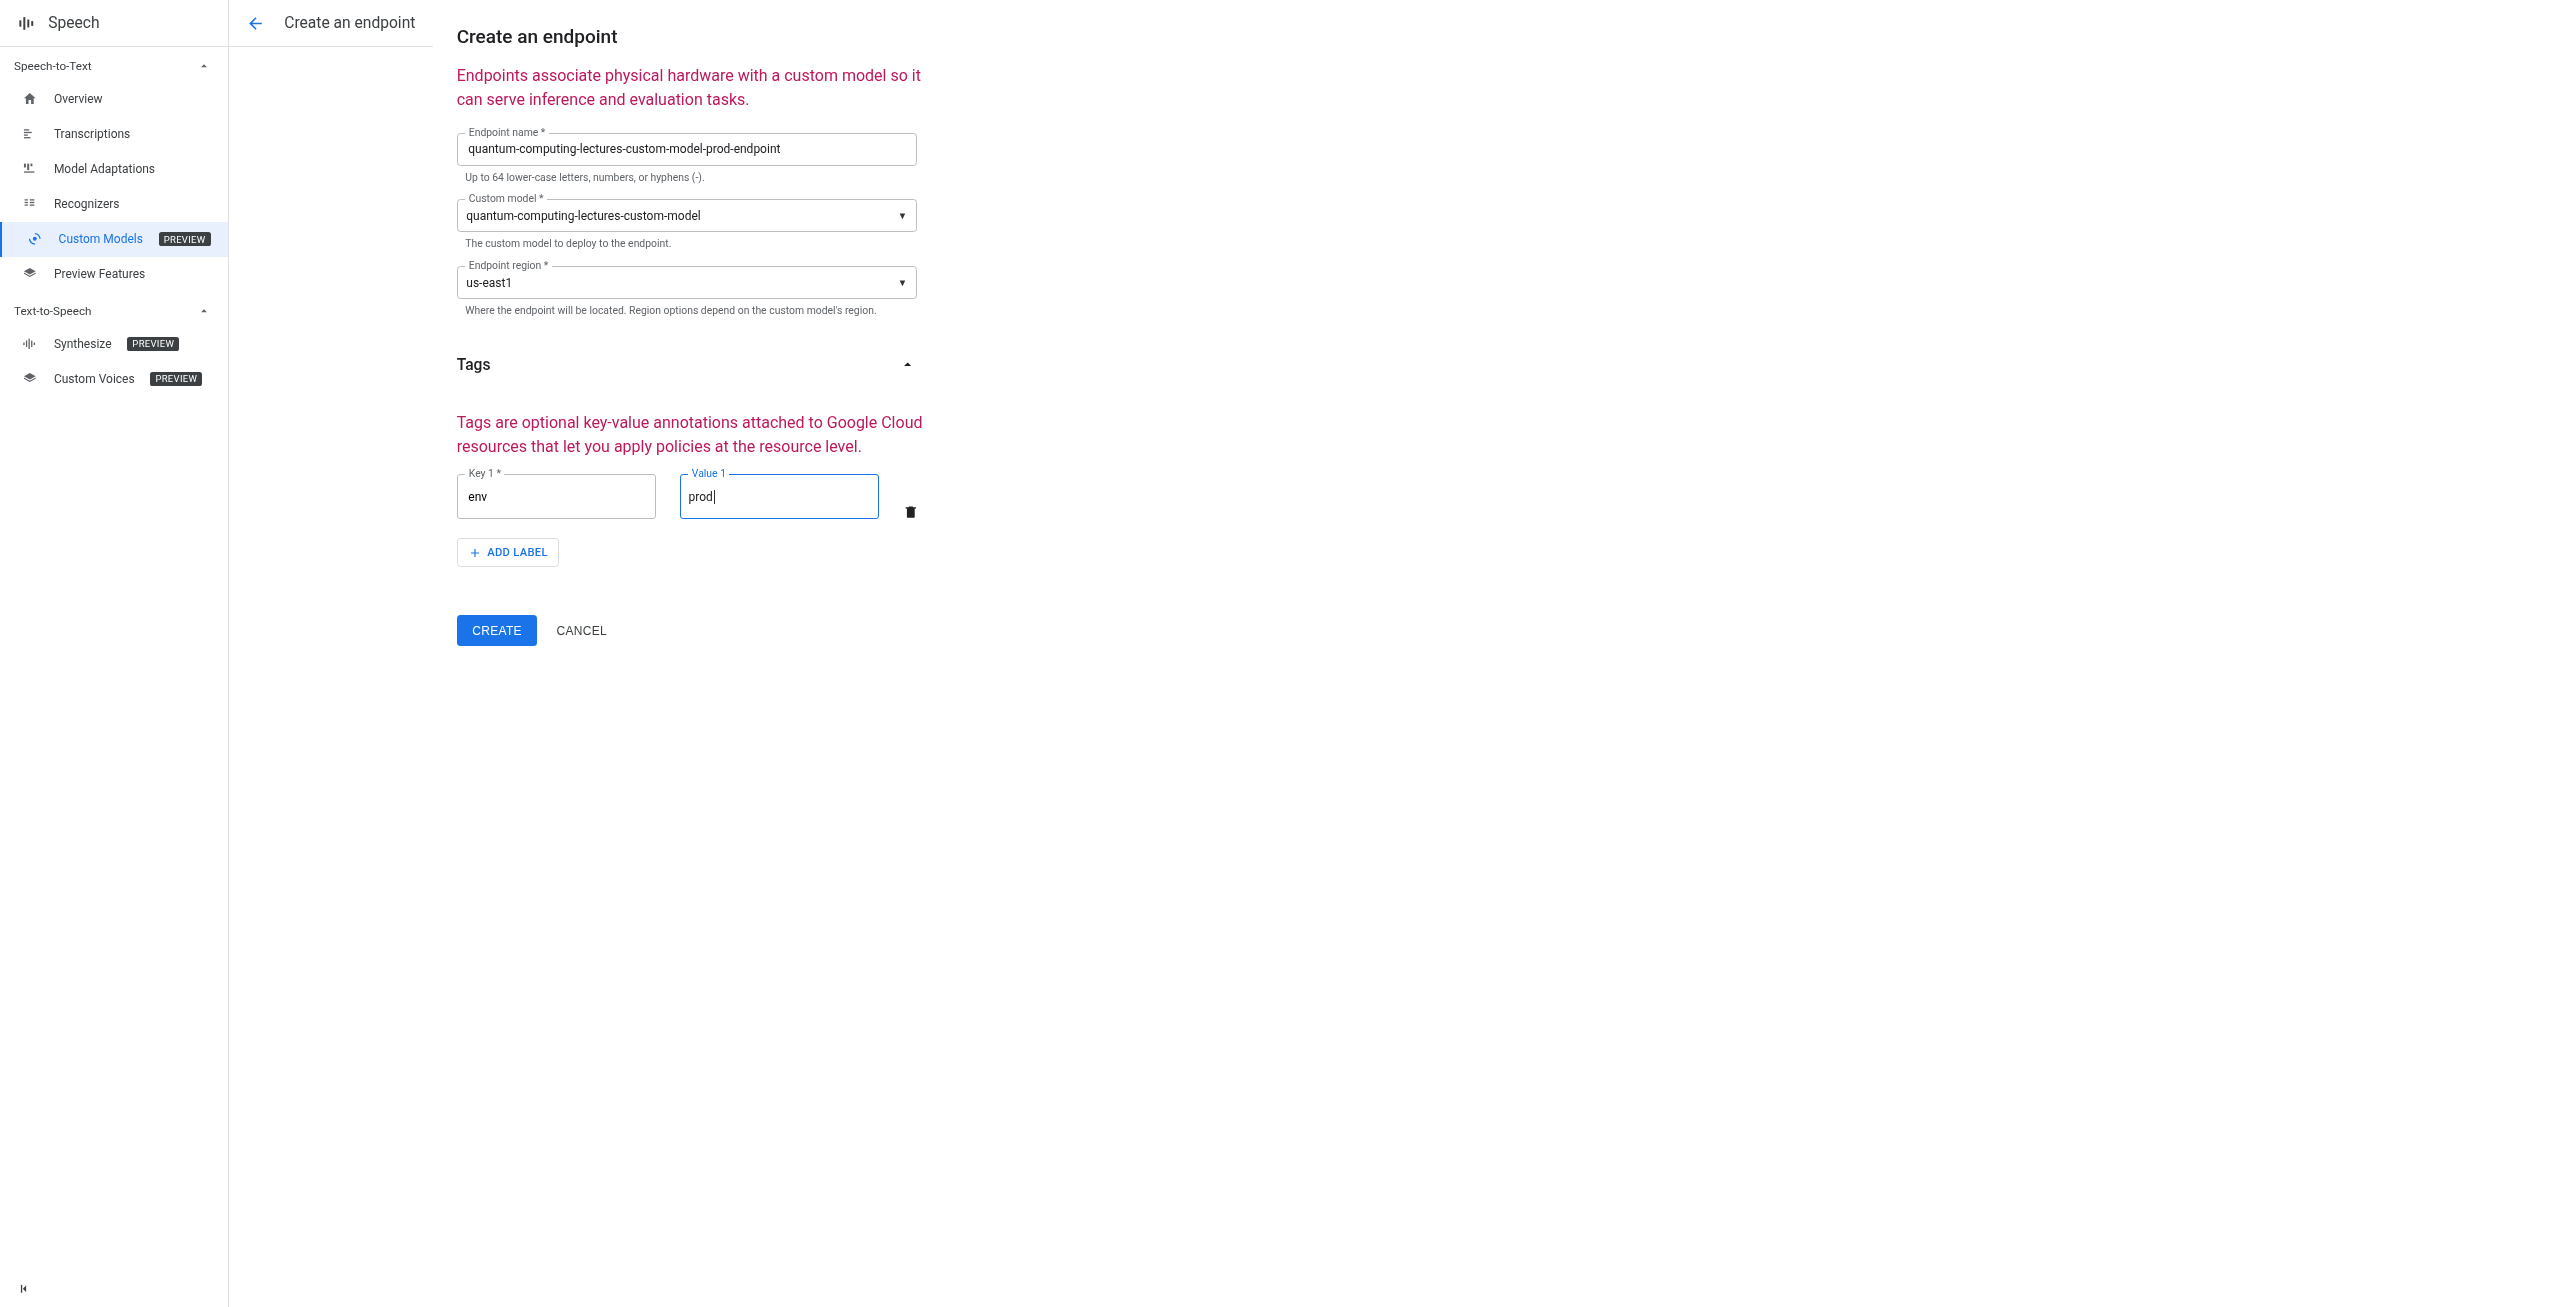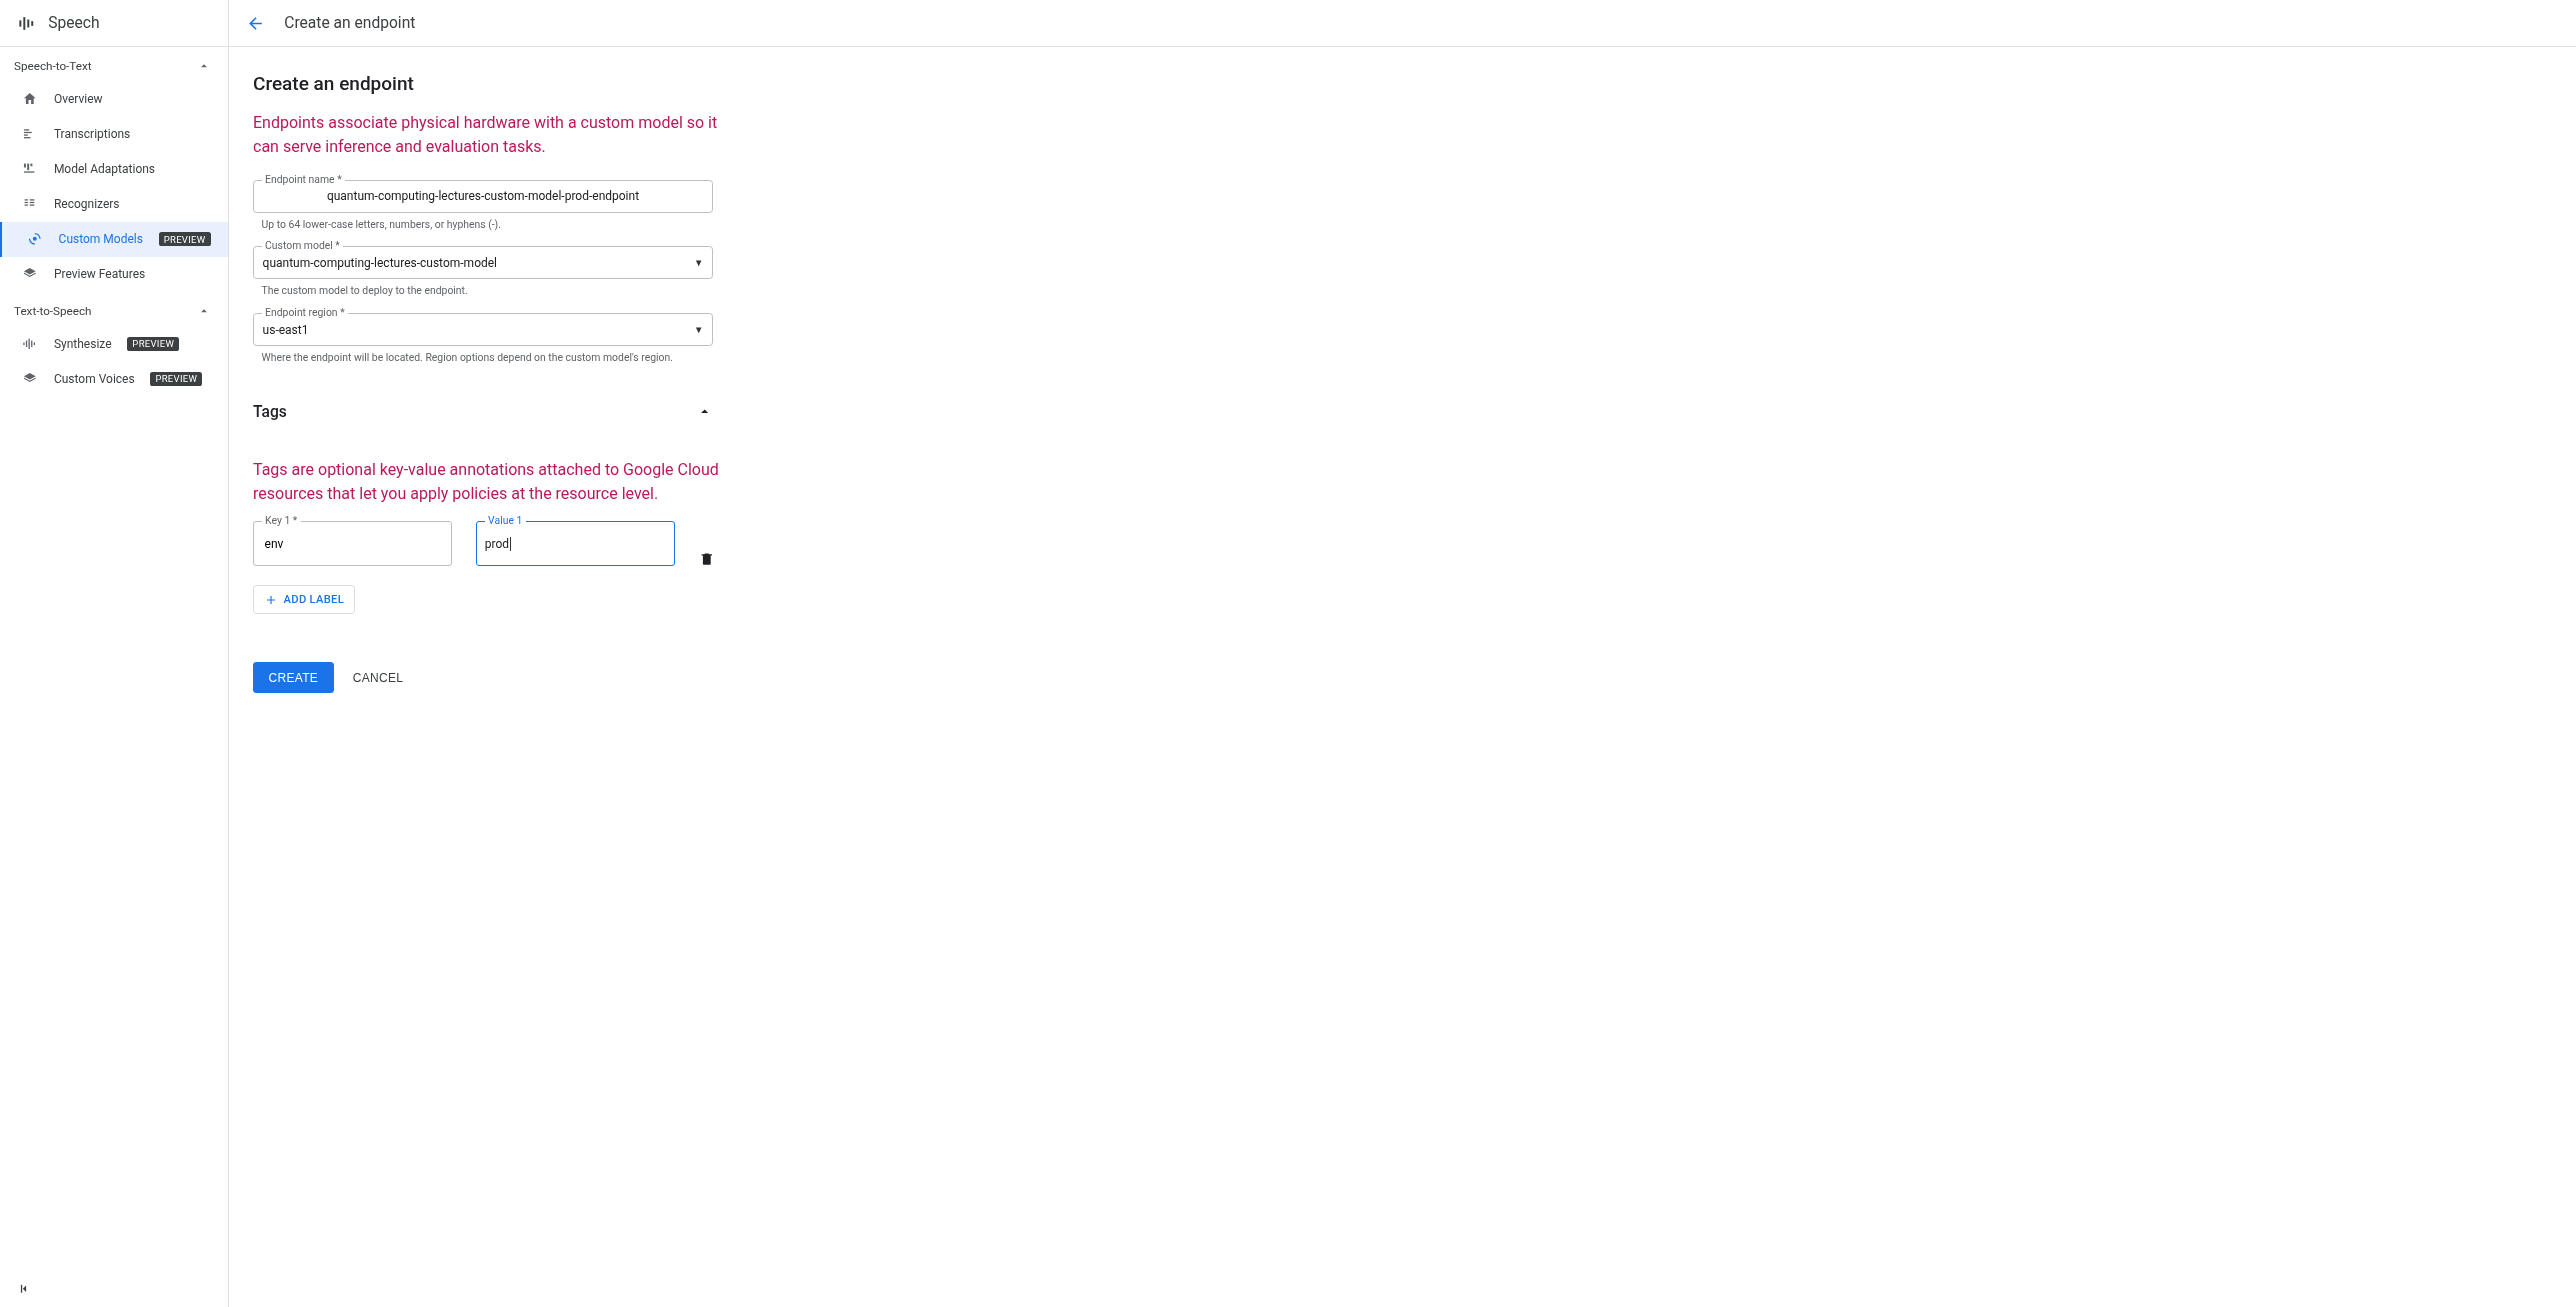--- a/index.html
+++ b/index.html
@@ -69,21 +69,21 @@
     border-radius: 2.6px;
     letter-spacing: 0.3px;
   }
   .collapse-btn {
     position: absolute;
     bottom: 10.4px;
     left: 17.3px;
   }
 
   
-  .main { flex: 1; display:flex; flex-direction:column; overflow:auto;}
+  .main { flex: 1; display:flex; flex-direction:row; overflow:auto;}
   .topbar {
     display:flex;
     align-items:center;
     height:47px;
     padding: 0 17.3px;
     border-bottom: 0.9px solid #e0e0e0;
     gap: 19px;
   }
   .back-arrow { color:#1a73e8; display:flex; }
   .topbar-title { font-size: 15.6px; color:#3c4043; }
@@ -127,21 +127,20 @@
     align-items:center;
     padding: 0 8.6px;
     font-size: 12px;
     color:#202124;
     justify-content: space-between;
   }
   .form-field input {
     border:none; outline:none; width:100%; font-size:12px;
     font-family: inherit;
     color:#202124;
-    text-align:center;
   }
   .helper {
     font-size: 10.4px;
     color: #5f6368;
     margin: 5.2px 0 15.6px 8.6px;
   }
   .dropdown-arrow { font-size: 9.5px; color:#333;}
 
   .tags-header {
     display:flex;

